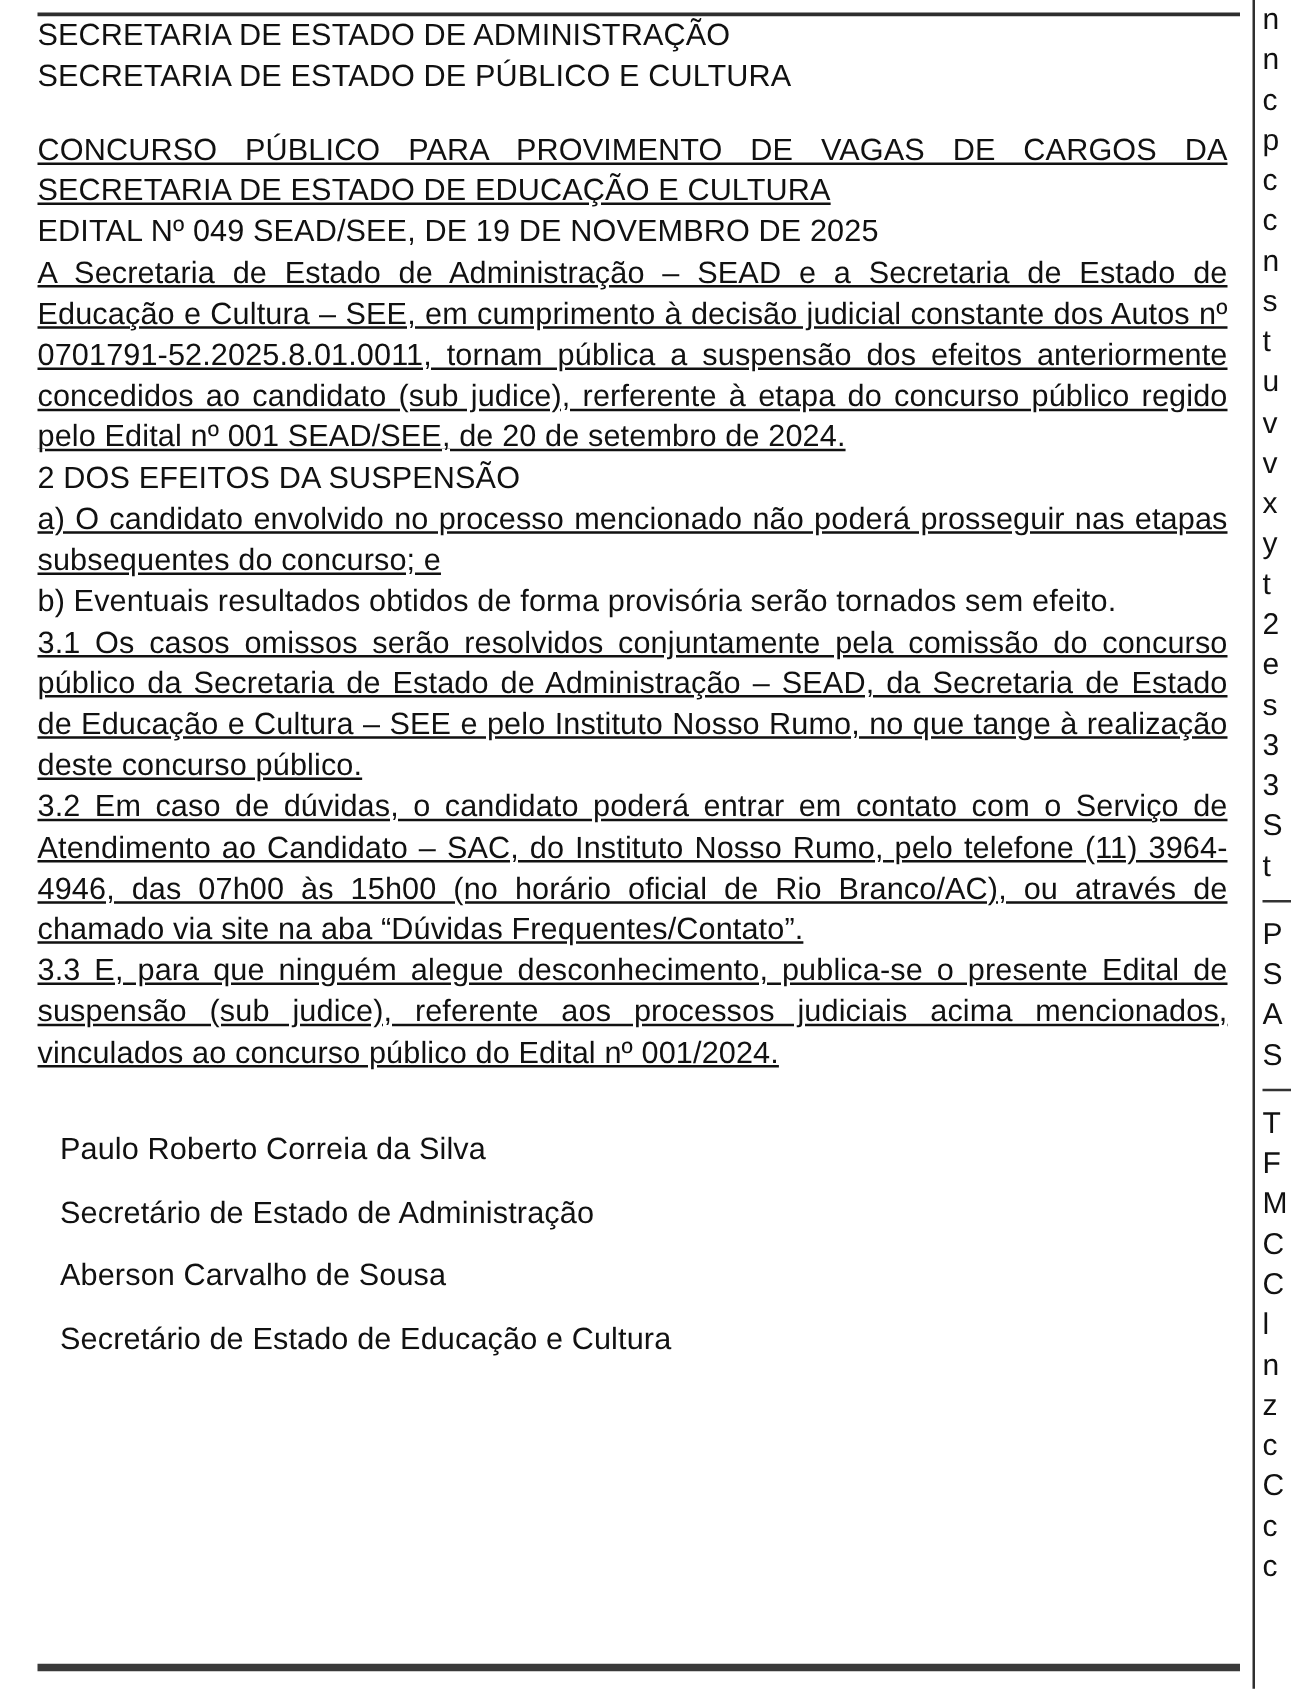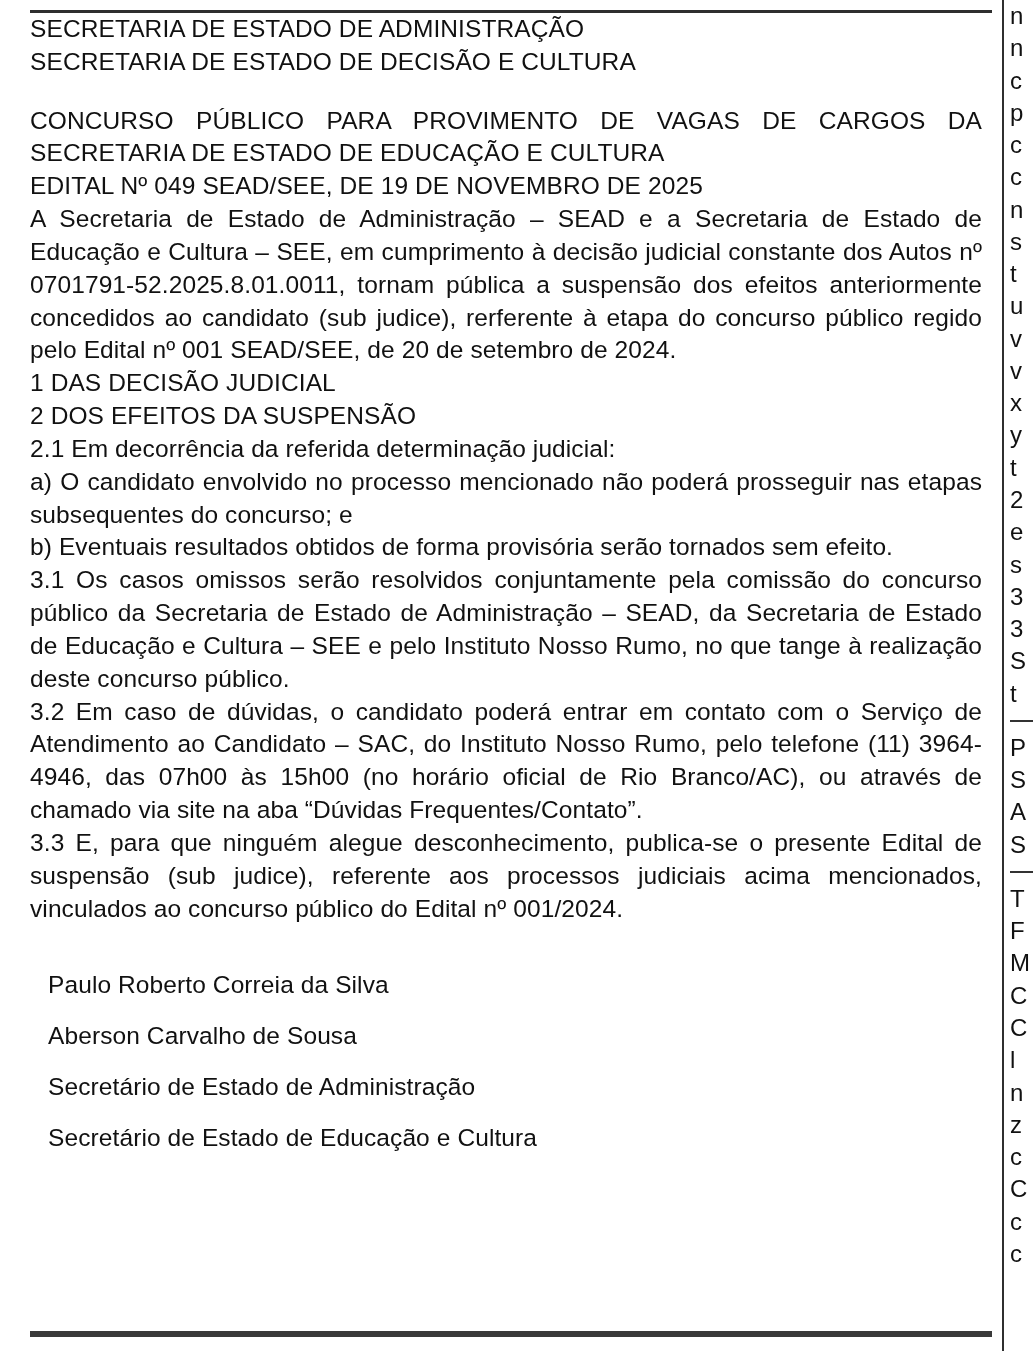--- a/index.html
+++ b/index.html
@@ -46,20 +46,21 @@
     line-height: 1.34;
     letter-spacing: 0.1px;
     color: #111111;
   }
   .body-text p {
     margin: 0;
   }
   .just {
     text-align: justify;
     text-align-last: left;
+    text-decoration: underline;
   }
   .gap-med { height: 26px; }
   .sign-block p { margin: 18px; }
 
   
   .col-right {
     position: absolute;
     top: 0;
     left: 1002px;
     width: 31px;
@@ -88,49 +89,47 @@
 <div class="page">
 
   <div class="col-main">
 
     <div class="rule-top"></div>
 
     <div class="body-text">
 
       <div>
         <p>SECRETARIA DE ESTADO DE ADMINISTRAÇÃO</p>
-        <p>SECRETARIA DE ESTADO DE DECISÃO E CULTURA</p>
+        <p>SECRETARIA DE ESTADO DE PÚBLICO E CULTURA</p>
       </div>
 
       <div class="gap-med"></div>
 
       <div>
         <p class="just">CONCURSO PÚBLICO PARA PROVIMENTO DE VAGAS DE CARGOS DA SECRETARIA DE ESTADO DE EDUCAÇÃO E CULTURA</p>
         <p>EDITAL Nº 049 SEAD/SEE, DE 19 DE NOVEMBRO DE 2025</p>
       </div>
 
       <p class="just">A Secretaria de Estado de Administração – SEAD e a Secretaria de Estado de Educação e Cultura – SEE, em cumprimento à decisão judicial constante dos Autos nº 0701791-52.2025.8.01.0011, tornam pública a suspensão dos efeitos anteriormente concedidos ao candidato (sub judice), rerferente à etapa do concurso público regido pelo Edital nº 001 SEAD/SEE, de 20 de setembro de 2024.</p>
 
-      <p>1 DAS DECISÃO JUDICIAL</p>
 
       <p>2 DOS EFEITOS DA SUSPENSÃO</p>
-      <p>2.1 Em decorrência da referida determinação judicial:</p>
       <p class="just">a) O candidato envolvido no processo mencionado não poderá prosseguir nas etapas subsequentes do concurso; e</p>
       <p>b) Eventuais resultados obtidos de forma provisória serão tornados sem efeito.</p>
 
       <p class="just">3.1 Os casos omissos serão resolvidos conjuntamente pela comissão do concurso público da Secretaria de Estado de Administração – SEAD, da Secretaria de Estado de Educação e Cultura – SEE e pelo Instituto Nosso Rumo, no que tange à realização deste concurso público.</p>
       <p class="just">3.2 Em caso de dúvidas, o candidato poderá entrar em contato com o Serviço de Atendimento ao Candidato – SAC, do Instituto Nosso Rumo, pelo telefone (11) 3964-4946, das 07h00 às 15h00 (no horário oficial de Rio Branco/AC), ou através de chamado via site na aba “Dúvidas Frequentes/Contato”.</p>
       <p class="just">3.3 E, para que ninguém alegue desconhecimento, publica-se o presente Edital de suspensão (sub judice), referente aos processos judiciais acima mencionados, vinculados ao concurso público do Edital nº 001/2024.</p>
 
       <div class="gap-med"></div>
 
       <div class="sign-block">
         <p>Paulo Roberto Correia da Silva</p>
+        <p>Secretário de Estado de Administração</p>
         <p>Aberson Carvalho de Sousa</p>
-        <p>Secretário de Estado de Administração</p>
         <p>Secretário de Estado de Educação e Cultura</p>
       </div>
 
     </div>
 
     <div class="rule-bottom"></div>
   </div>
 
   <div class="col-right">
     <div>

